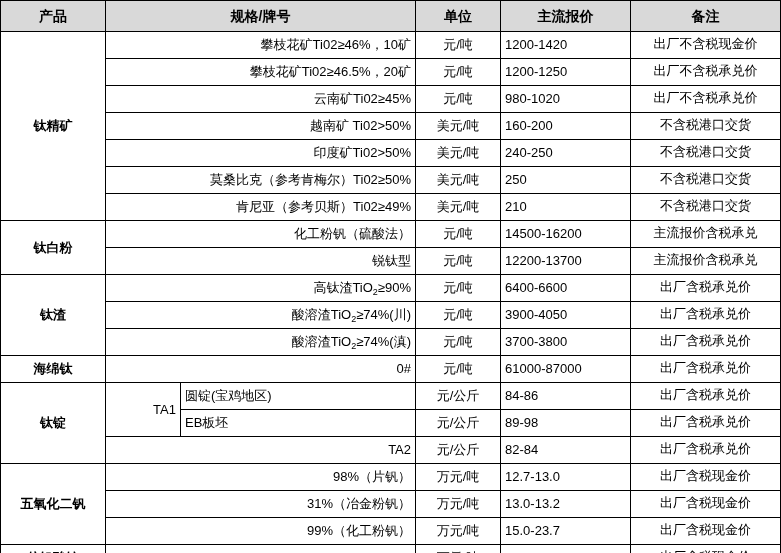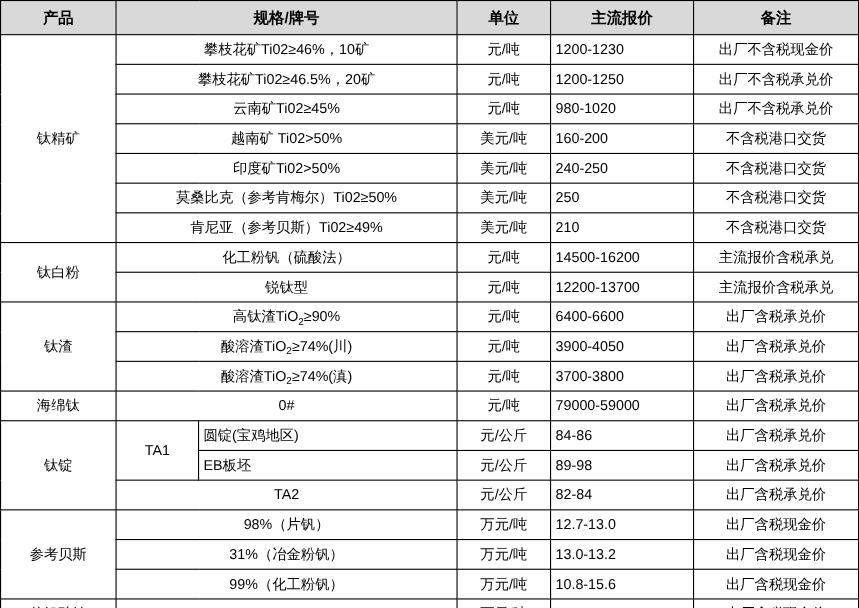--- a/index.html
+++ b/index.html
@@ -30,43 +30,44 @@
     white-space: nowrap;
   }
   #price-table thead th {
     background: #d9d9d9;
     font-weight: bold;
     font-size: 14px;
     height: 30px;
   }
   td.prod {
     text-align: center;
-    font-weight: normal;
+    font-weight: bold;
     font-size: 14px;
   }
   td.spec {
-    text-align: center;
+    text-align: right;
     font-size: 13px;
   }
   td.spec2 {
     text-align: left;
     font-size: 13px;
     margin-left: 28px;
   }
   td.unit {
     text-align: center;
     font-size: 13px;
   }
   td.price {
     text-align: left;
     font-size: 13px;
   }
   td.note {
     text-align: center;
     font-size: 13px;
+    font-family: Liberation Mono, monospace;
   }
   sub {
     font-size: 9px;
     vertical-align: baseline;
     position: relative;
     top: 3px;
   }
 </style>
 </head>
 <body>
@@ -87,21 +88,21 @@
       <th>单位</th>
       <th>主流报价</th>
       <th>备注</th>
     </tr>
   </thead>
   <tbody id="table-body">
       <tr>
         <td class="prod" rowspan="7">钛精矿</td>
         <td class="spec" colspan="2">攀枝花矿Ti02≥46%，10矿</td>
         <td class="unit">元/吨</td>
-        <td class="price">1200-1230</td>
+        <td class="price">1200-1420</td>
         <td class="note">出厂不含税现金价</td>
       </tr>
       <tr>
         <td class="spec" colspan="2">攀枝花矿Ti02≥46.5%，20矿</td>
         <td class="unit">元/吨</td>
         <td class="price">1200-1250</td>
         <td class="note">出厂不含税承兑价</td>
       </tr>
       <tr>
         <td class="spec" colspan="2">云南矿Ti02≥45%</td>
@@ -162,21 +163,21 @@
       <tr>
         <td class="spec" colspan="2">酸溶渣TiO<sub>2</sub>≥74%(滇)</td>
         <td class="unit">元/吨</td>
         <td class="price">3700-3800</td>
         <td class="note">出厂含税承兑价</td>
       </tr>
       <tr>
         <td class="prod">海绵钛</td>
         <td class="spec" colspan="2">0#</td>
         <td class="unit">元/吨</td>
-        <td class="price">79000-59000</td>
+        <td class="price">61000-87000</td>
         <td class="note">出厂含税承兑价</td>
       </tr>
       <tr>
         <td class="prod" rowspan="3">钛锭</td>
         <td class="spec" rowspan="2">TA1</td>
         <td class="spec2">圆锭(宝鸡地区)</td>
         <td class="unit">元/公斤</td>
         <td class="price">84-86</td>
         <td class="note">出厂含税承兑价</td>
       </tr>
@@ -186,36 +187,36 @@
         <td class="price">89-98</td>
         <td class="note">出厂含税承兑价</td>
       </tr>
       <tr>
         <td class="spec" colspan="2">TA2</td>
         <td class="unit">元/公斤</td>
         <td class="price">82-84</td>
         <td class="note">出厂含税承兑价</td>
       </tr>
       <tr>
-        <td class="prod" rowspan="3">参考贝斯</td>
+        <td class="prod" rowspan="3">五氧化二钒</td>
         <td class="spec" colspan="2">98%（片钒）</td>
         <td class="unit">万元/吨</td>
         <td class="price">12.7-13.0</td>
         <td class="note">出厂含税现金价</td>
       </tr>
       <tr>
         <td class="spec" colspan="2">31%（冶金粉钒）</td>
         <td class="unit">万元/吨</td>
         <td class="price">13.0-13.2</td>
         <td class="note">出厂含税现金价</td>
       </tr>
       <tr>
         <td class="spec" colspan="2">99%（化工粉钒）</td>
         <td class="unit">万元/吨</td>
-        <td class="price">10.8-15.6</td>
+        <td class="price">15.0-23.7</td>
         <td class="note">出厂含税现金价</td>
       </tr>
       <tr>
         <td class="prod">偏钒酸铵</td>
         <td class="spec" colspan="2">98%</td>
         <td class="unit">万元/吨</td>
         <td class="price">12.7-13.0</td>
         <td class="note">出厂含税现金价</td>
       </tr>
     </tbody>

